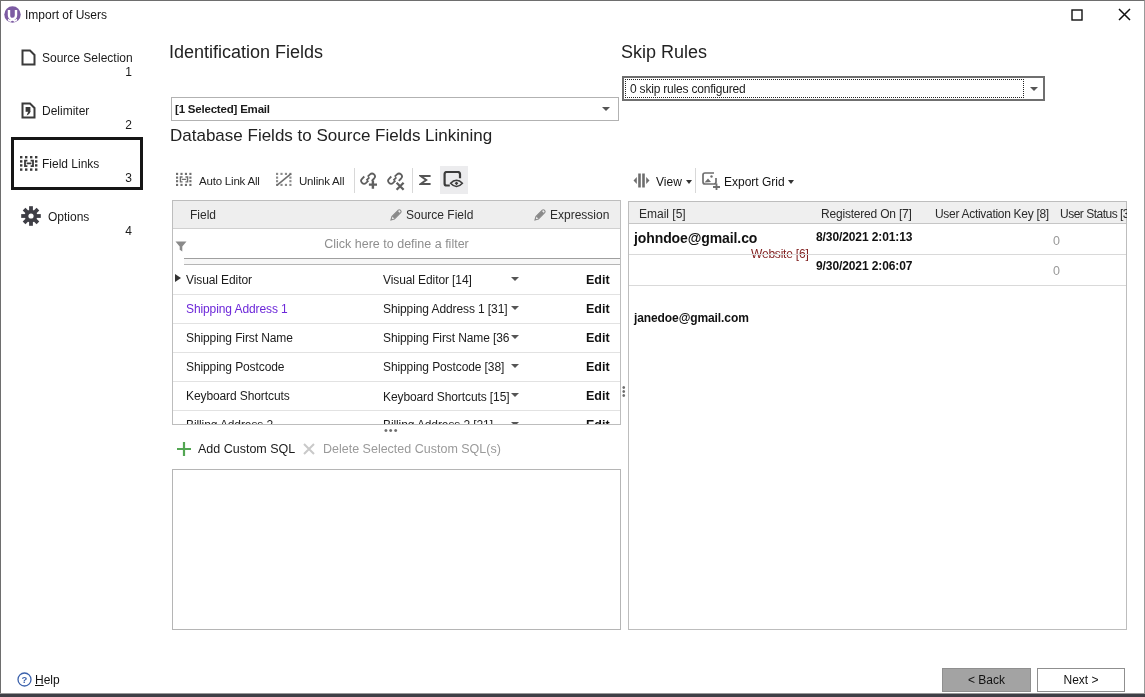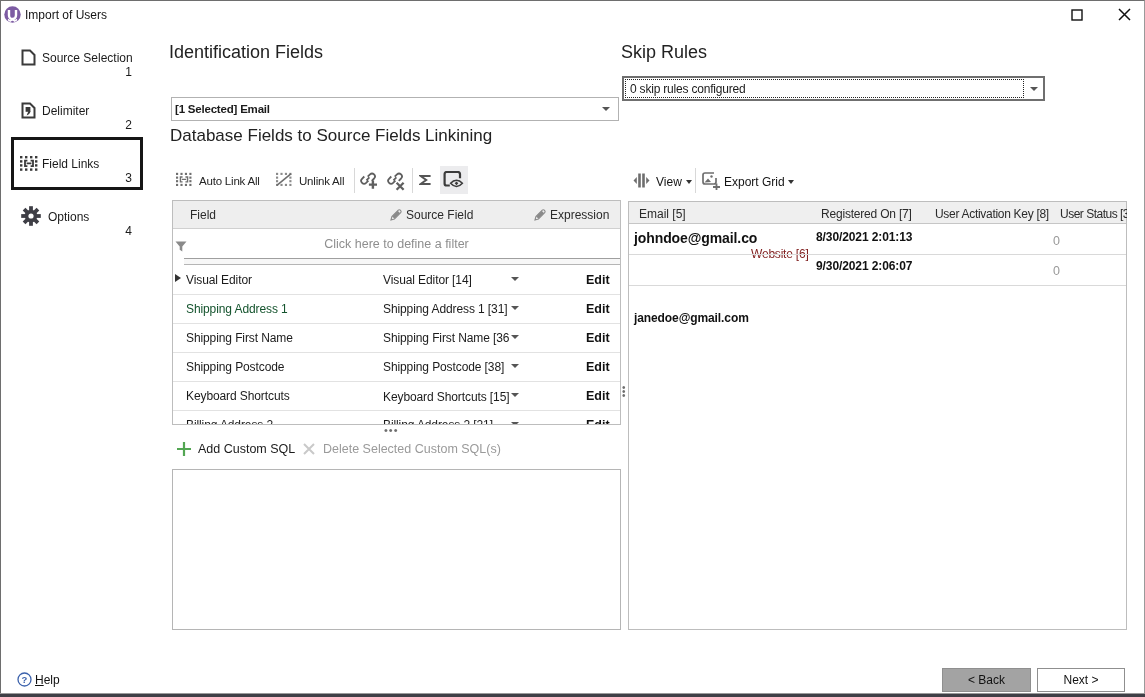--- a/index.html
+++ b/index.html
@@ -186,21 +186,21 @@
 <div id="rows">
     <div class="abs" style="left:173px;top:266px;width:447px;height:29px;overflow:hidden;">
       <div style="position:absolute;left:2px;top:8px;width:0;height:0;border-top:4.5px solid transparent;border-bottom:4.5px solid transparent;border-left:6px solid #333;"></div>
       <div style="position:absolute;left:13px;top:7px;font-size:12px;letter-spacing:-0.1px;color:#1b1b1b;">Visual Editor</div>
       <div style="position:absolute;left:210px;top:7px;width:126px;overflow:hidden;white-space:nowrap;font-size:12px;letter-spacing:-0.1px;color:#1b1b1b;">Visual Editor [14]</div>
       <div style="position:absolute;left:338px;top:11px;width:0;height:0;border-left:4px solid transparent;border-right:4px solid transparent;border-top:4px solid #555;"></div>
       <div style="position:absolute;left:413px;top:7px;font-size:12.5px;font-weight:bold;color:#111;">Edit</div>
       <div style="position:absolute;left:0;top:28px;width:447px;height:1px;background:#e2e2e2;"></div>
     </div>
     <div class="abs" style="left:173px;top:295px;width:447px;height:29px;overflow:hidden;">
-      <div style="position:absolute;left:13px;top:7px;font-size:12px;letter-spacing:-0.1px;color:#14532d;">Shipping Address 1</div>
+      <div style="position:absolute;left:13px;top:7px;font-size:12px;letter-spacing:-0.1px;color:#6d28d9;">Shipping Address 1</div>
       <div style="position:absolute;left:210px;top:7px;width:126px;overflow:hidden;white-space:nowrap;font-size:12px;letter-spacing:-0.1px;color:#1b1b1b;">Shipping Address 1 [31]</div>
       <div style="position:absolute;left:338px;top:11px;width:0;height:0;border-left:4px solid transparent;border-right:4px solid transparent;border-top:4px solid #555;"></div>
       <div style="position:absolute;left:413px;top:7px;font-size:12.5px;font-weight:bold;color:#111;">Edit</div>
       <div style="position:absolute;left:0;top:28px;width:447px;height:1px;background:#e2e2e2;"></div>
     </div>
     <div class="abs" style="left:173px;top:324px;width:447px;height:29px;overflow:hidden;">
       <div style="position:absolute;left:13px;top:7px;font-size:12px;letter-spacing:-0.1px;color:#1b1b1b;">Shipping First Name</div>
       <div style="position:absolute;left:210px;top:7px;width:126px;overflow:hidden;white-space:nowrap;font-size:12px;letter-spacing:-0.1px;color:#1b1b1b;">Shipping First Name [36</div>
       <div style="position:absolute;left:338px;top:11px;width:0;height:0;border-left:4px solid transparent;border-right:4px solid transparent;border-top:4px solid #555;"></div>
       <div style="position:absolute;left:413px;top:7px;font-size:12.5px;font-weight:bold;color:#111;">Edit</div>

